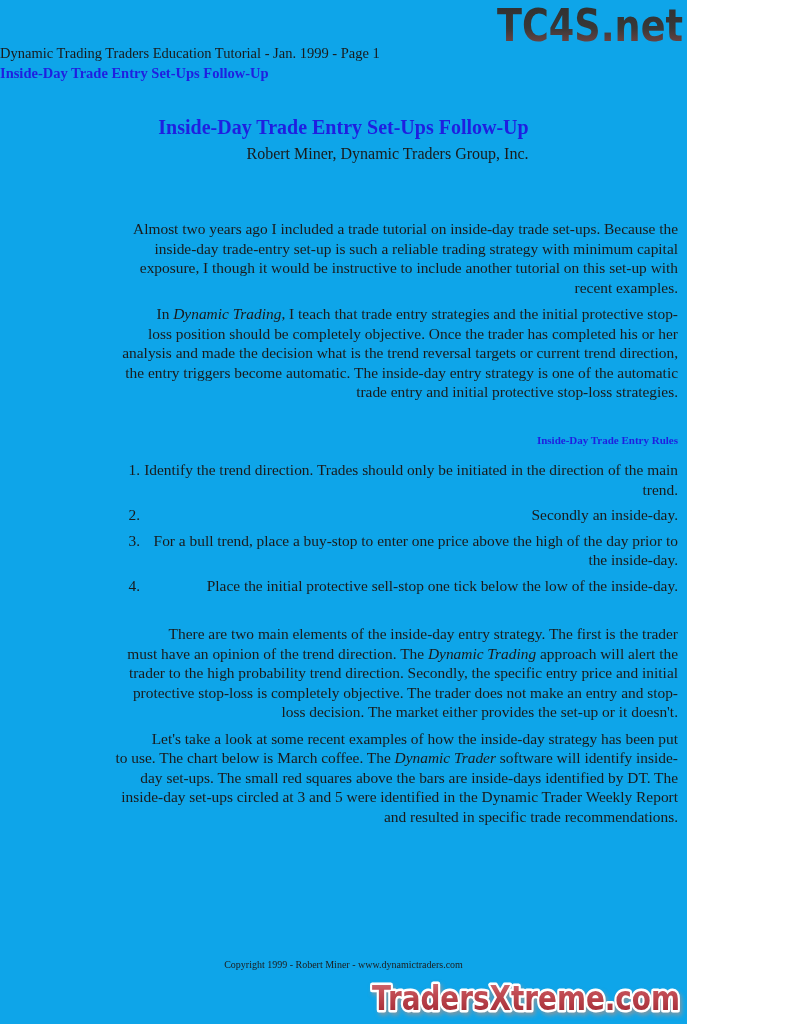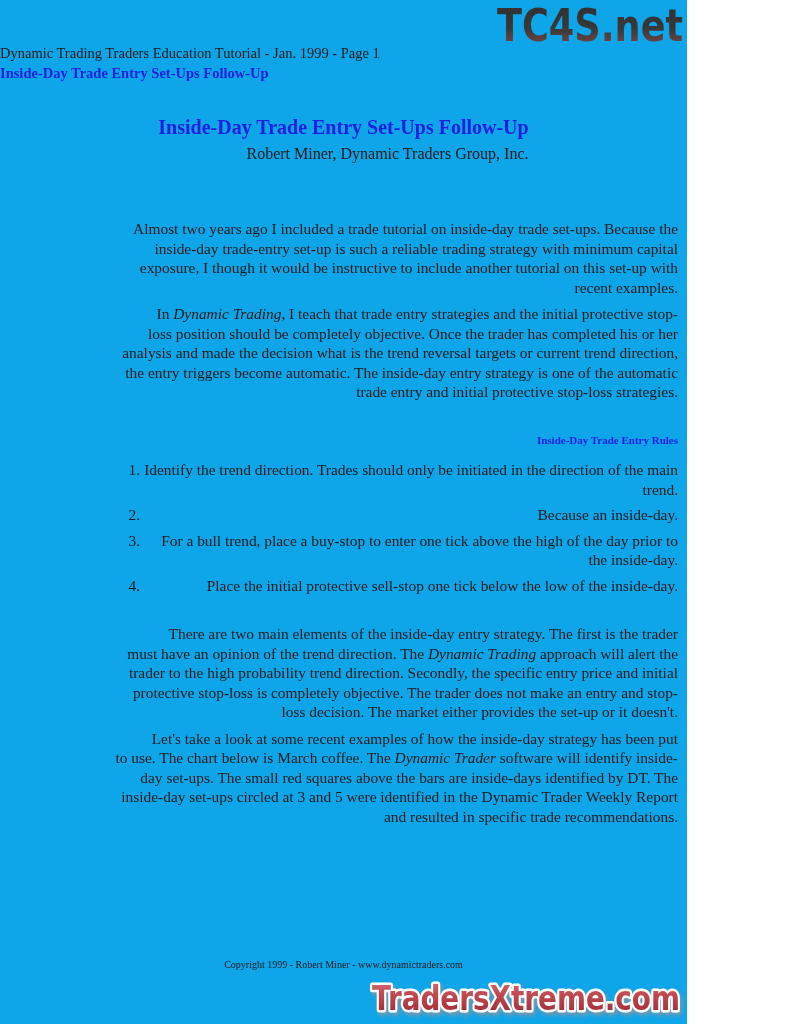--- a/index.html
+++ b/index.html
@@ -131,25 +131,25 @@
     <p class="indent"><span>In </span><em>Dynamic Trading</em><span>, I teach that trade entry strategies and the initial protective stop-loss position should be completely objective. Once the trader has completed his or her analysis and made the decision what is the trend reversal targets or current trend direction, the entry triggers become automatic. The inside-day entry strategy is one of the automatic trade entry and initial protective stop-loss strategies.</span></p>
 
     <div class="rules-heading">Inside-Day Trade Entry Rules</div>
 
     <div class="rule">
       <span class="rule-num">1.</span>
       <span class="rule-text">Identify the trend direction. Trades should only be initiated in the direction of the main trend.</span>
     </div>
     <div class="rule">
       <span class="rule-num">2.</span>
-      <span class="rule-text">Because an inside-day.</span>
+      <span class="rule-text">Secondly an inside-day.</span>
     </div>
     <div class="rule">
       <span class="rule-num">3.</span>
-      <span class="rule-text">For a bull trend, place a buy-stop to enter one tick above the high of the day prior to the inside-day.</span>
+      <span class="rule-text">For a bull trend, place a buy-stop to enter one price above the high of the day prior to the inside-day.</span>
     </div>
     <div class="rule">
       <span class="rule-num">4.</span>
       <span class="rule-text">Place the initial protective sell-stop one tick below the low of the inside-day.</span>
     </div>
 
     <p class="indent after-list"><span>There are two main elements of the inside-day entry strategy. The first is the trader must have an opinion of the trend direction. The </span><em>Dynamic Trading</em><span> approach will alert the trader to the high probability trend direction. Secondly, the specific entry price and initial protective stop-loss is completely objective. The trader does not make an entry and stop-loss decision. The market either provides the set-up or it doesn't.</span></p>
 
     <p class="indent last"><span>Let's take a look at some recent examples of how the inside-day strategy has been put to use. The chart below is March coffee. The </span><em>Dynamic Trader</em><span> software will identify inside-day set-ups. The small red squares above the bars are inside-days identified by DT. The inside-day set-ups circled at 3 and 5 were identified in the Dynamic Trader Weekly Report and resulted in specific trade recommendations.</span></p>
   </div>

